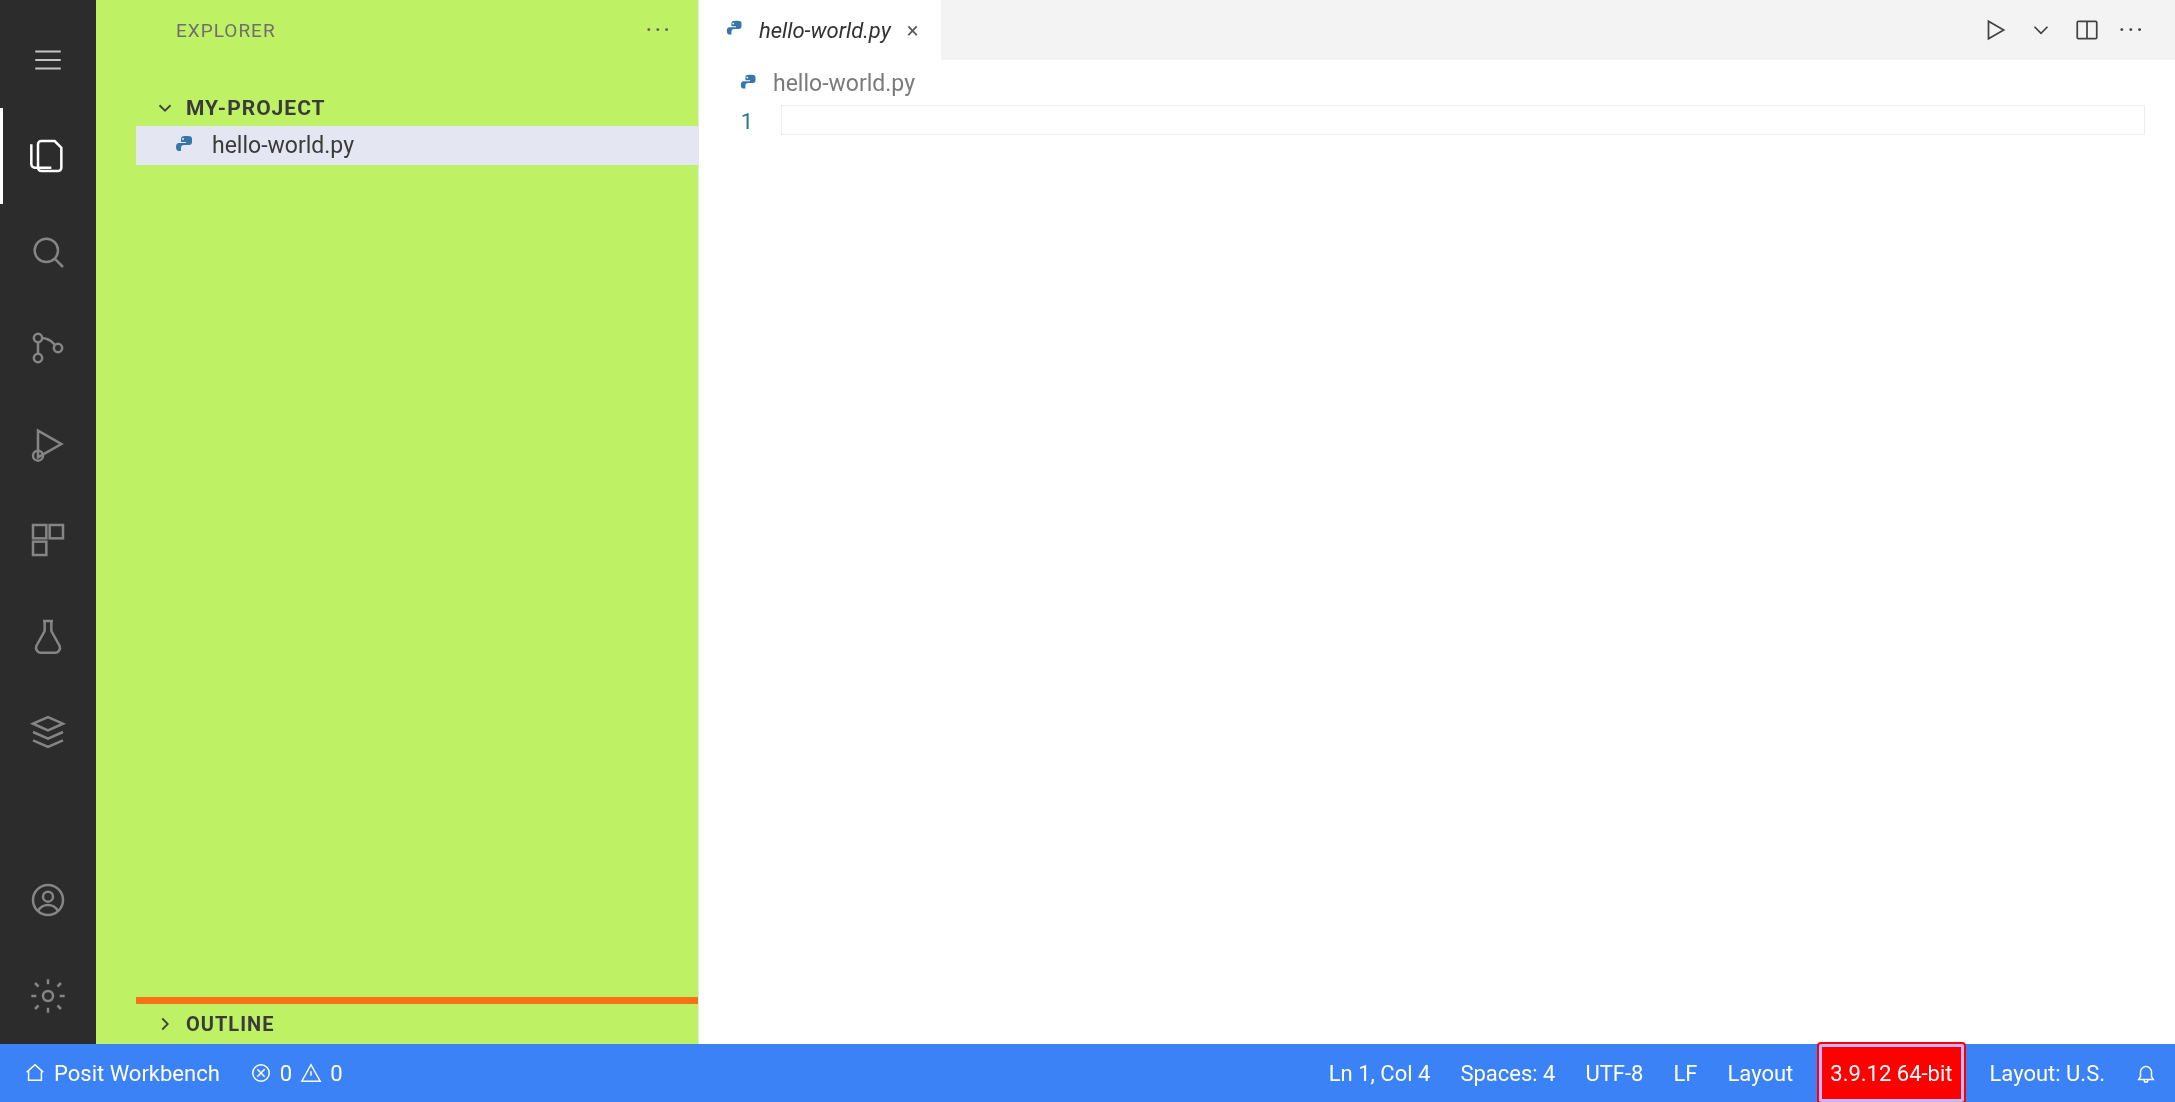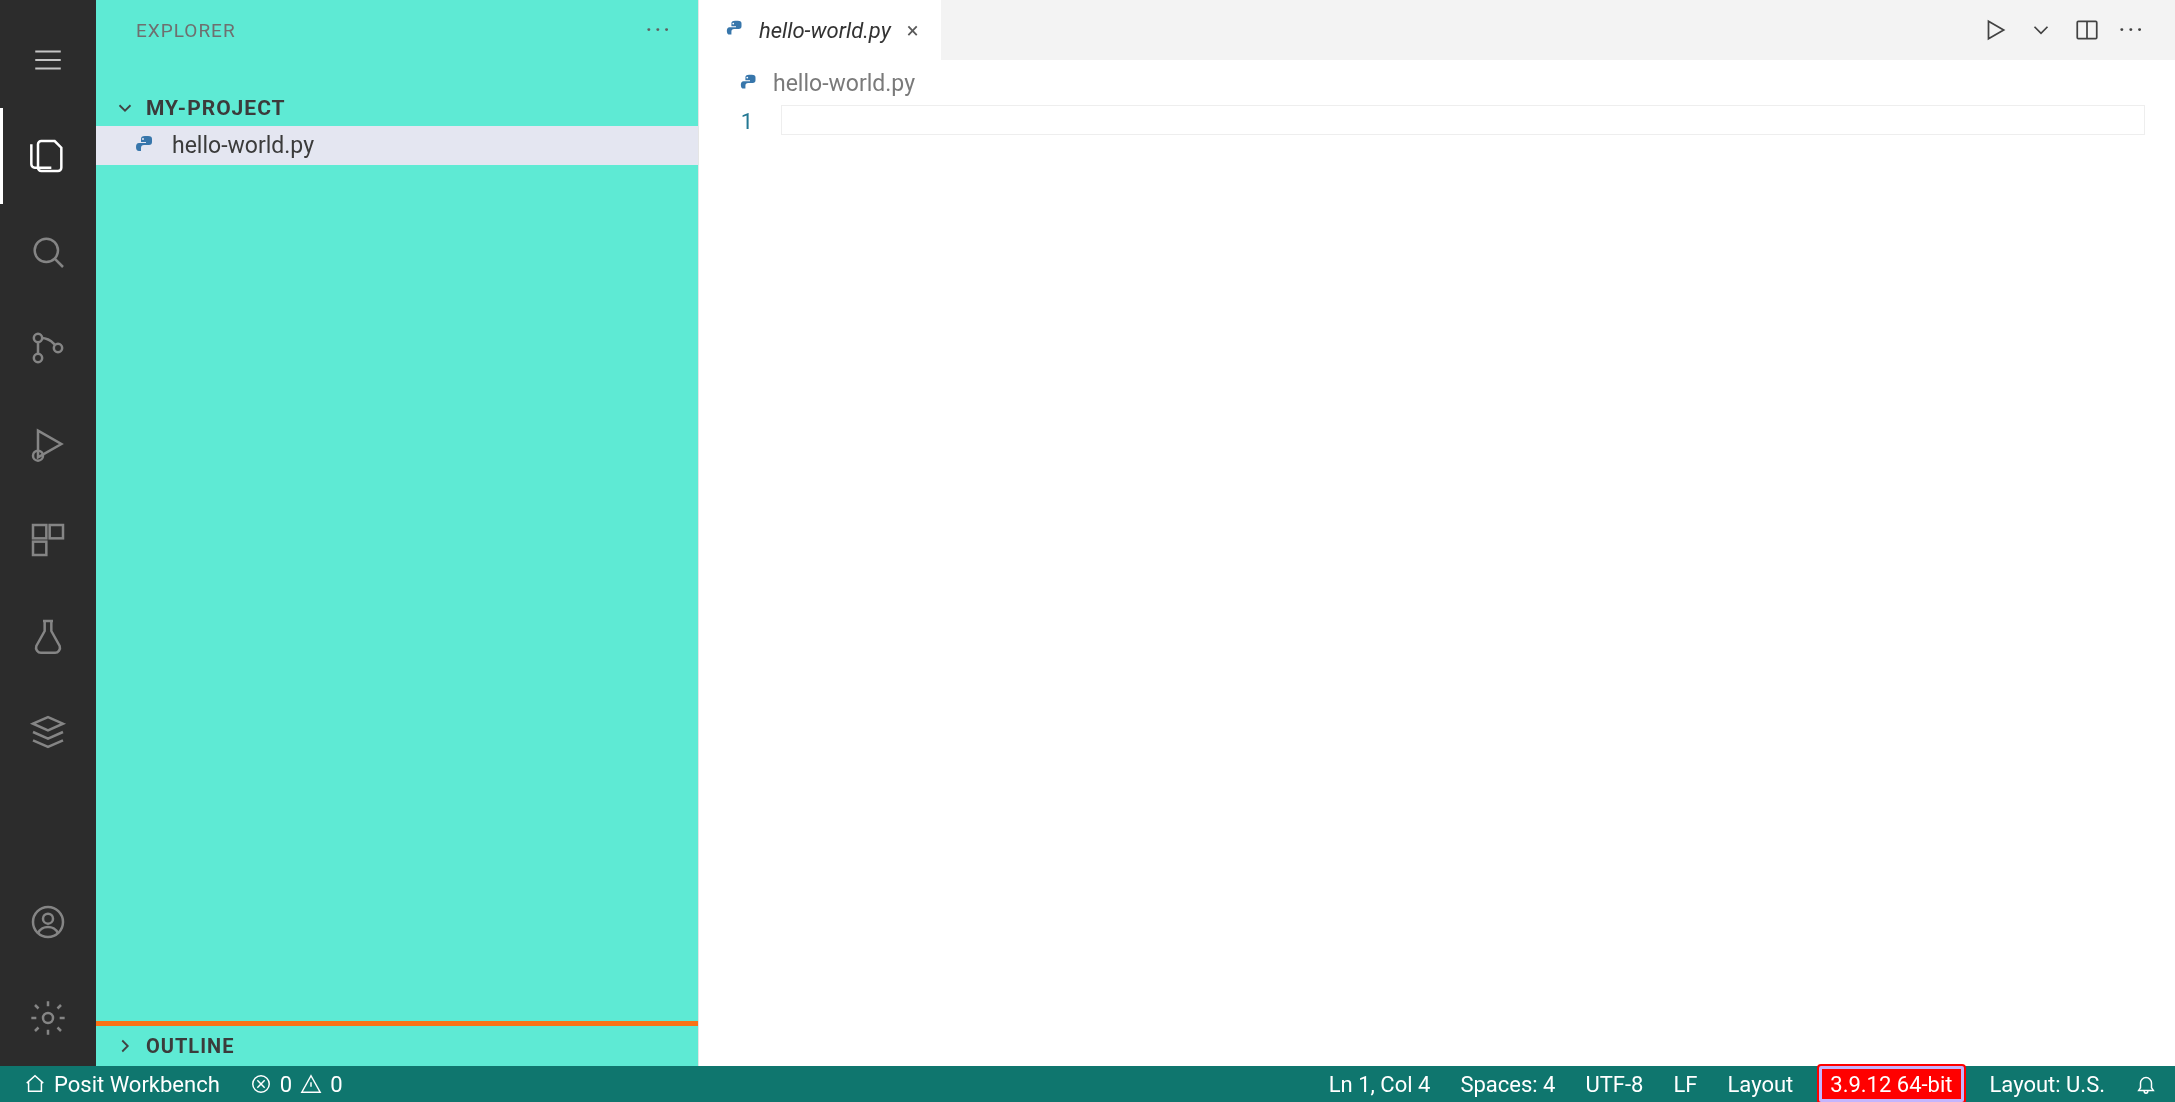--- a/index.html
+++ b/index.html
@@ -12,30 +12,30 @@
   .activity-bar { width:96px; background:#2c2c2c; display:flex; flex-direction:column; align-items:center; padding-top:12px; }
   .activity-bar .ab-item { width:96px; height:96px; display:flex; align-items:center; justify-content:center; cursor:pointer; position:relative; }
   .activity-bar .ab-item svg { width:40px; height:40px; fill:none; stroke:#858585; stroke-width:1.5; }
   .activity-bar .ab-item.active { }
   .activity-bar .ab-item.active::before { content:""; position:absolute; left:0; top:0; bottom:0; width:3px; background:#fff; }
   .activity-bar .ab-item.active svg { stroke:#fff; }
   .activity-bar .spacer { flex:1; }
   .activity-bar .ab-menu svg { width:34px; height:34px; stroke:#c5c5c5; }
 
   
-  .sidebar { width:603px; background:#5eead4; display:flex; flex-direction:column; border-right:1px solid #e5e5e5; }
+  .sidebar { width:603px; background:#bef264; display:flex; flex-direction:column; border-right:1px solid #e5e5e5;padding-left:40px; }
   .sidebar-header { height:60px; display:flex; align-items:center; justify-content:space-between; padding:0 26px 0 40px; color:#6f6f6f; font-size:19px; letter-spacing:1px; }
   .sidebar-header .dots { font-size:26px; letter-spacing:2px; color:#606060; cursor:pointer; }
   .explorer-body { flex:1; overflow:auto; }
   .folder-row { display:flex; align-items:center; gap:10px; padding:6px 0 6px 18px; font-size:21px; font-weight:700; color:#3b3b3b; letter-spacing:1px; cursor:pointer;margin-top:30px; }
   .folder-row svg.chev { width:22px; height:22px; stroke:#424242; fill:none; stroke-width:2; }
   .file-row { display:flex; align-items:center; gap:14px; padding:6px 0 6px 38px; font-size:23px; color:#3b3b3b; cursor:pointer; }
   .file-row.selected { background:#e4e6f1; }
   .file-row svg.ficon { width:24px; height:24px; }
-  .section-row { display:flex; align-items:center; gap:10px; padding:8px 0 8px 18px; font-size:20px; font-weight:700; color:#3b3b3b; letter-spacing:1px; border-top:5px solid #f97316; cursor:pointer; }
+  .section-row { display:flex; align-items:center; gap:10px; padding:8px 0 8px 18px; font-size:20px; font-weight:700; color:#3b3b3b; letter-spacing:1px; border-top:7px solid #f97316; cursor:pointer; }
   .section-row svg.chev { width:22px; height:22px; stroke:#424242; fill:none; stroke-width:2; }
 
   
   .editor-area { flex:1; display:flex; flex-direction:column; background:#fff; min-width:0; }
   .tab-bar { height:60px; background:#f3f3f3; display:flex; align-items:stretch; }
   .tab { background:#fff; display:flex; align-items:center; gap:12px; padding:0 22px 0 26px; font-size:22px; font-style:italic; color:#333; border-right:1px solid #f3f3f3; cursor:pointer; }
   .tab svg.ficon { width:22px; height:22px; }
   .tab .close { font-style:normal; font-size:22px; color:#5a5a5a; cursor:pointer; margin-left:4px; }
   .tab-actions { margin-left:auto; display:flex; align-items:center; gap:6px; padding-right:24px; }
   .tab-actions .ta { width:40px; height:40px; display:flex; align-items:center; justify-content:center; cursor:pointer; }
@@ -44,21 +44,21 @@
 
   .breadcrumb { padding:10px 0 6px 40px; display:flex; align-items:center; gap:12px; font-size:23px; color:#7a7a7a; }
   .breadcrumb svg.ficon { width:22px; height:22px; }
 
   .code-area { flex:1; display:flex; padding-left:10px; }
   .gutter { width:72px; text-align:right; padding-right:28px; color:#237893; font-size:22px; line-height:34px; user-select:none; padding-top:2px; }
   .code-lines { flex:1; position:relative; padding-top:2px; }
   .current-line { position:absolute; left:0; right:30px; top:2px; height:30px; border:1px solid #eeeeee; }
 
   
-  .status-bar { height:36px; background:#0f766e; color:#fff; display:flex; align-items:center; font-size:22px; padding:0 14px 0 20px; gap:22px; }
+  .status-bar { height:58px; background:#3b82f6; color:#fff; display:flex; align-items:center; font-size:22px; padding:0 14px 0 20px; gap:22px; }
   .status-bar .sb-item { display:flex; align-items:center; gap:8px; cursor:pointer; padding:0 4px; height:100%; }
   .status-bar .sb-item svg { width:22px; height:22px; fill:none; stroke:#fff; stroke-width:1.6; }
   .status-bar .sb-spacer { flex:1; }
   .status-bar .sb-item.highlight { background:#ff0000; border:3px solid #c4b5fd; border-radius:2px; box-shadow:0 0 0 2px #ff0000; padding:0 8px; }
 
   
   .py-icon { fill:#3776ab; }
   .info-icon { stroke:#3776ab; fill:none; }
 </style>
 </head>

